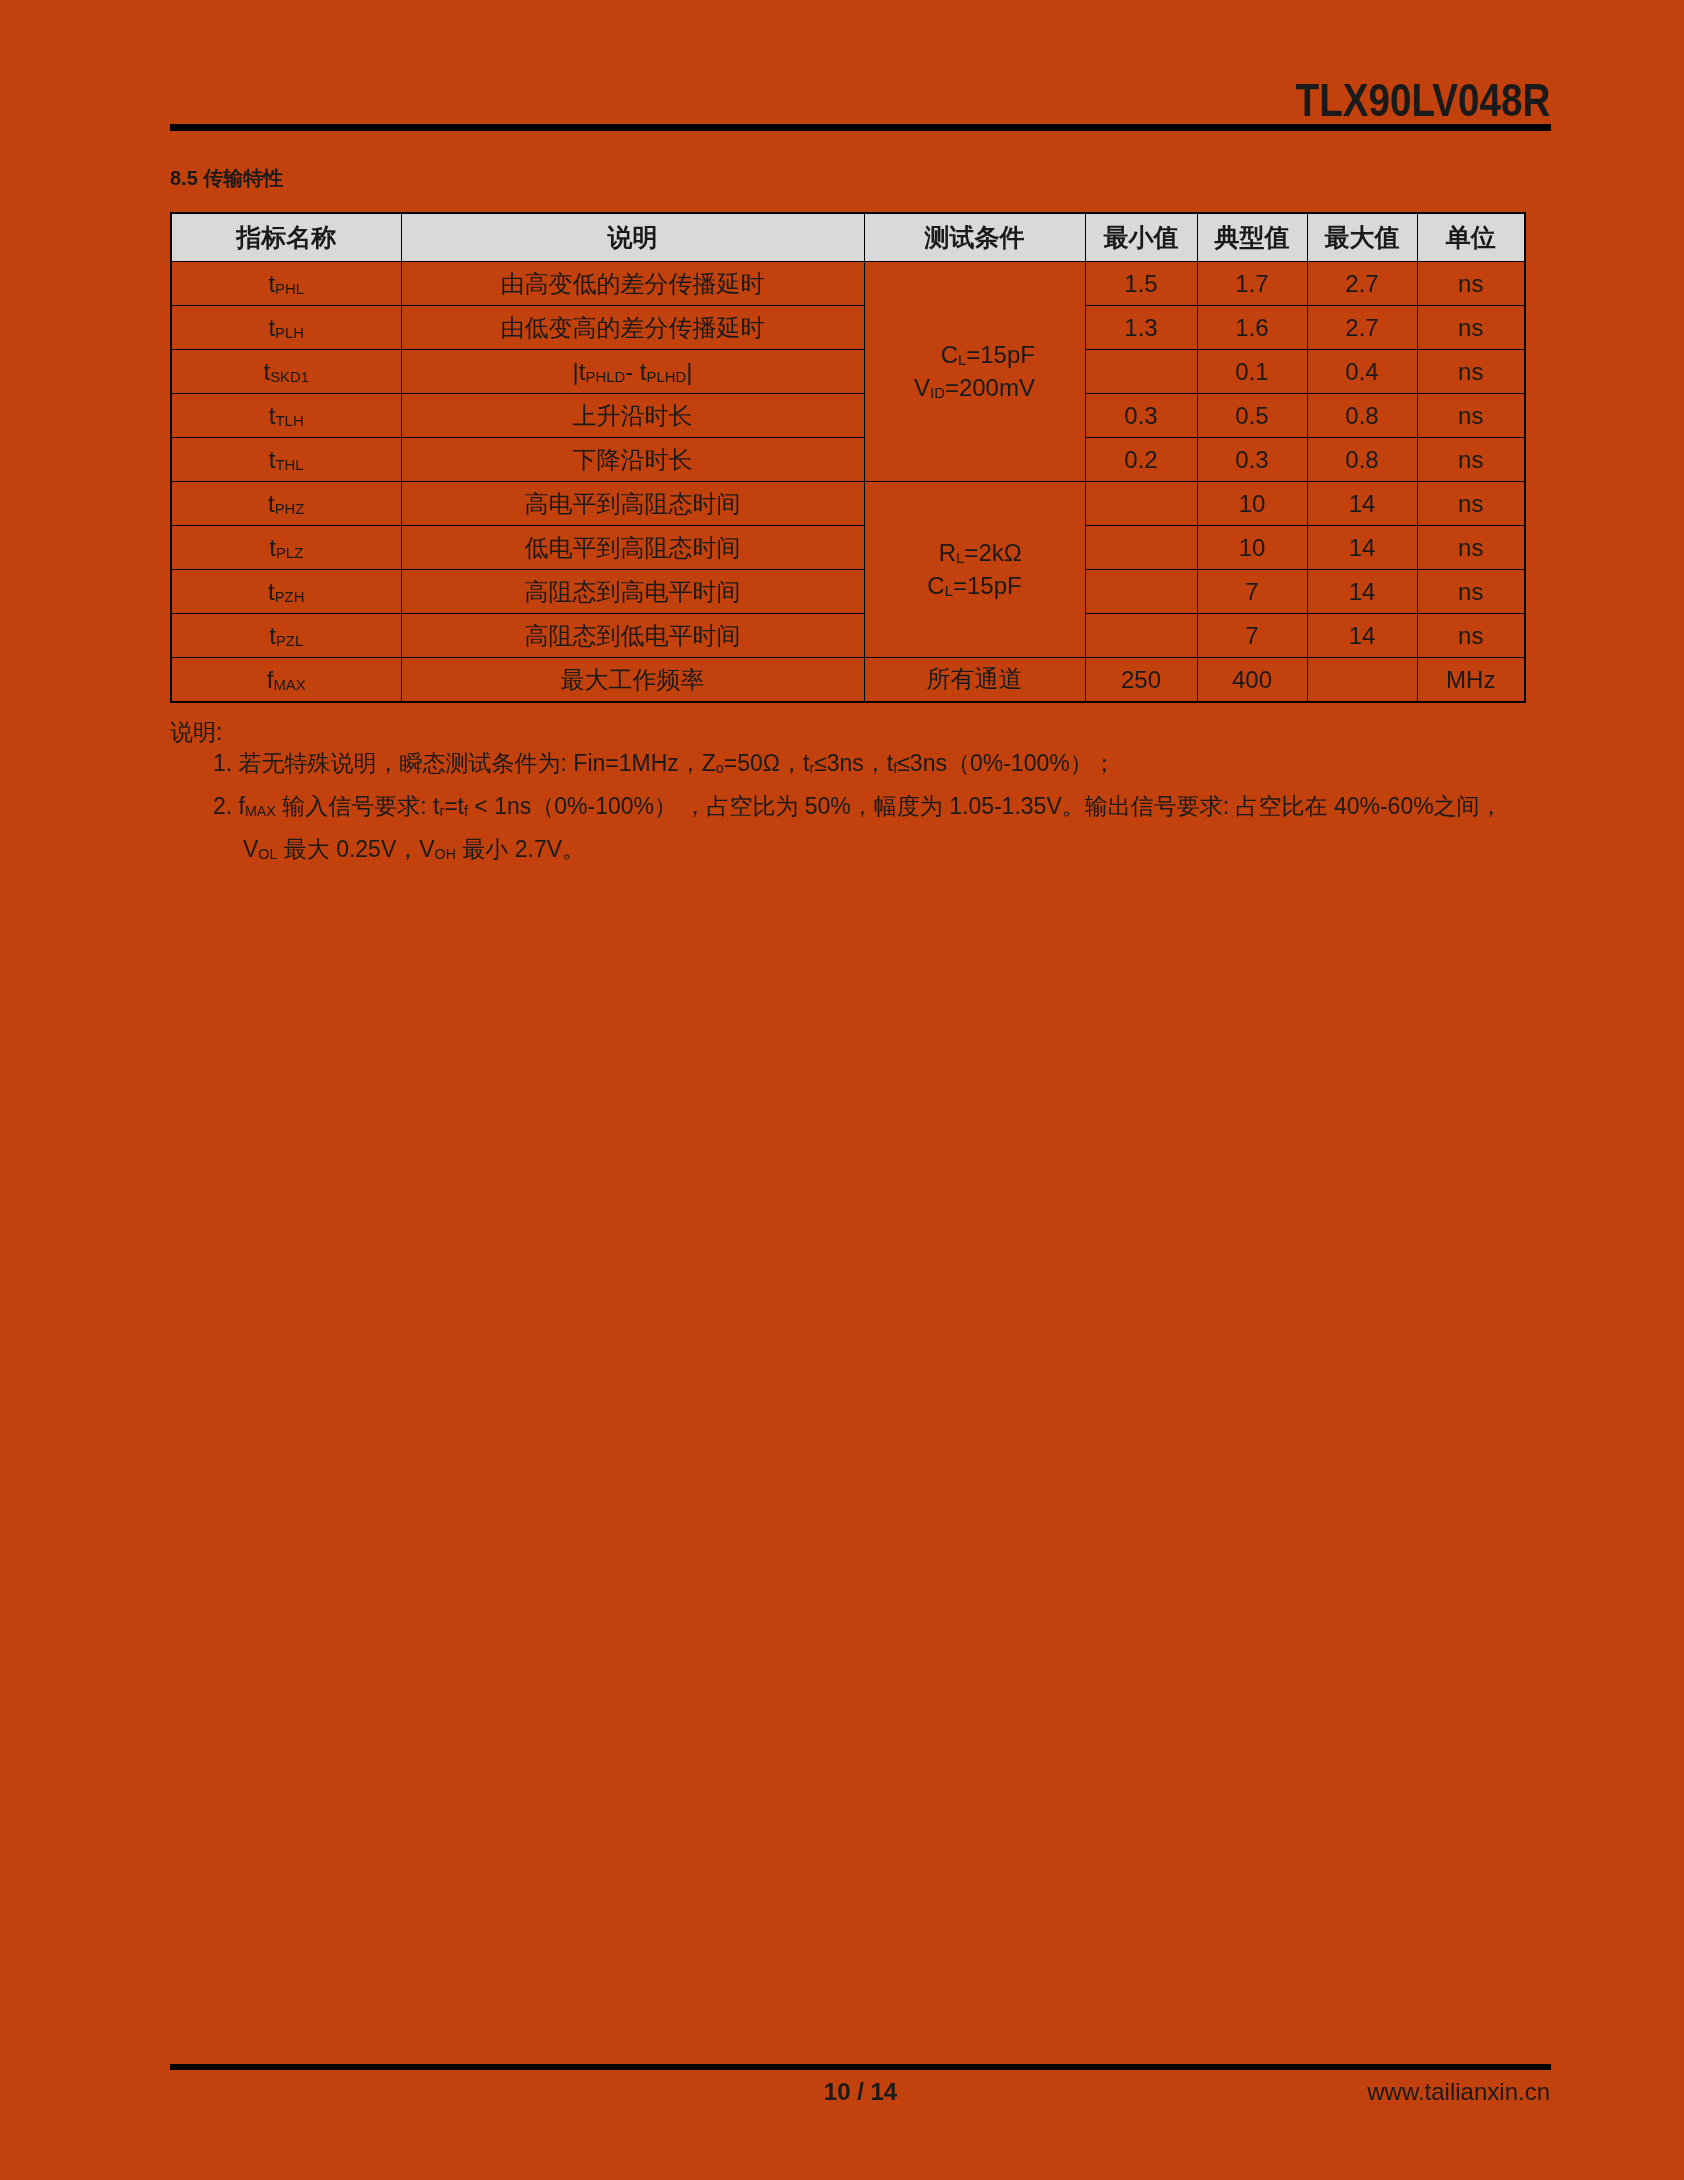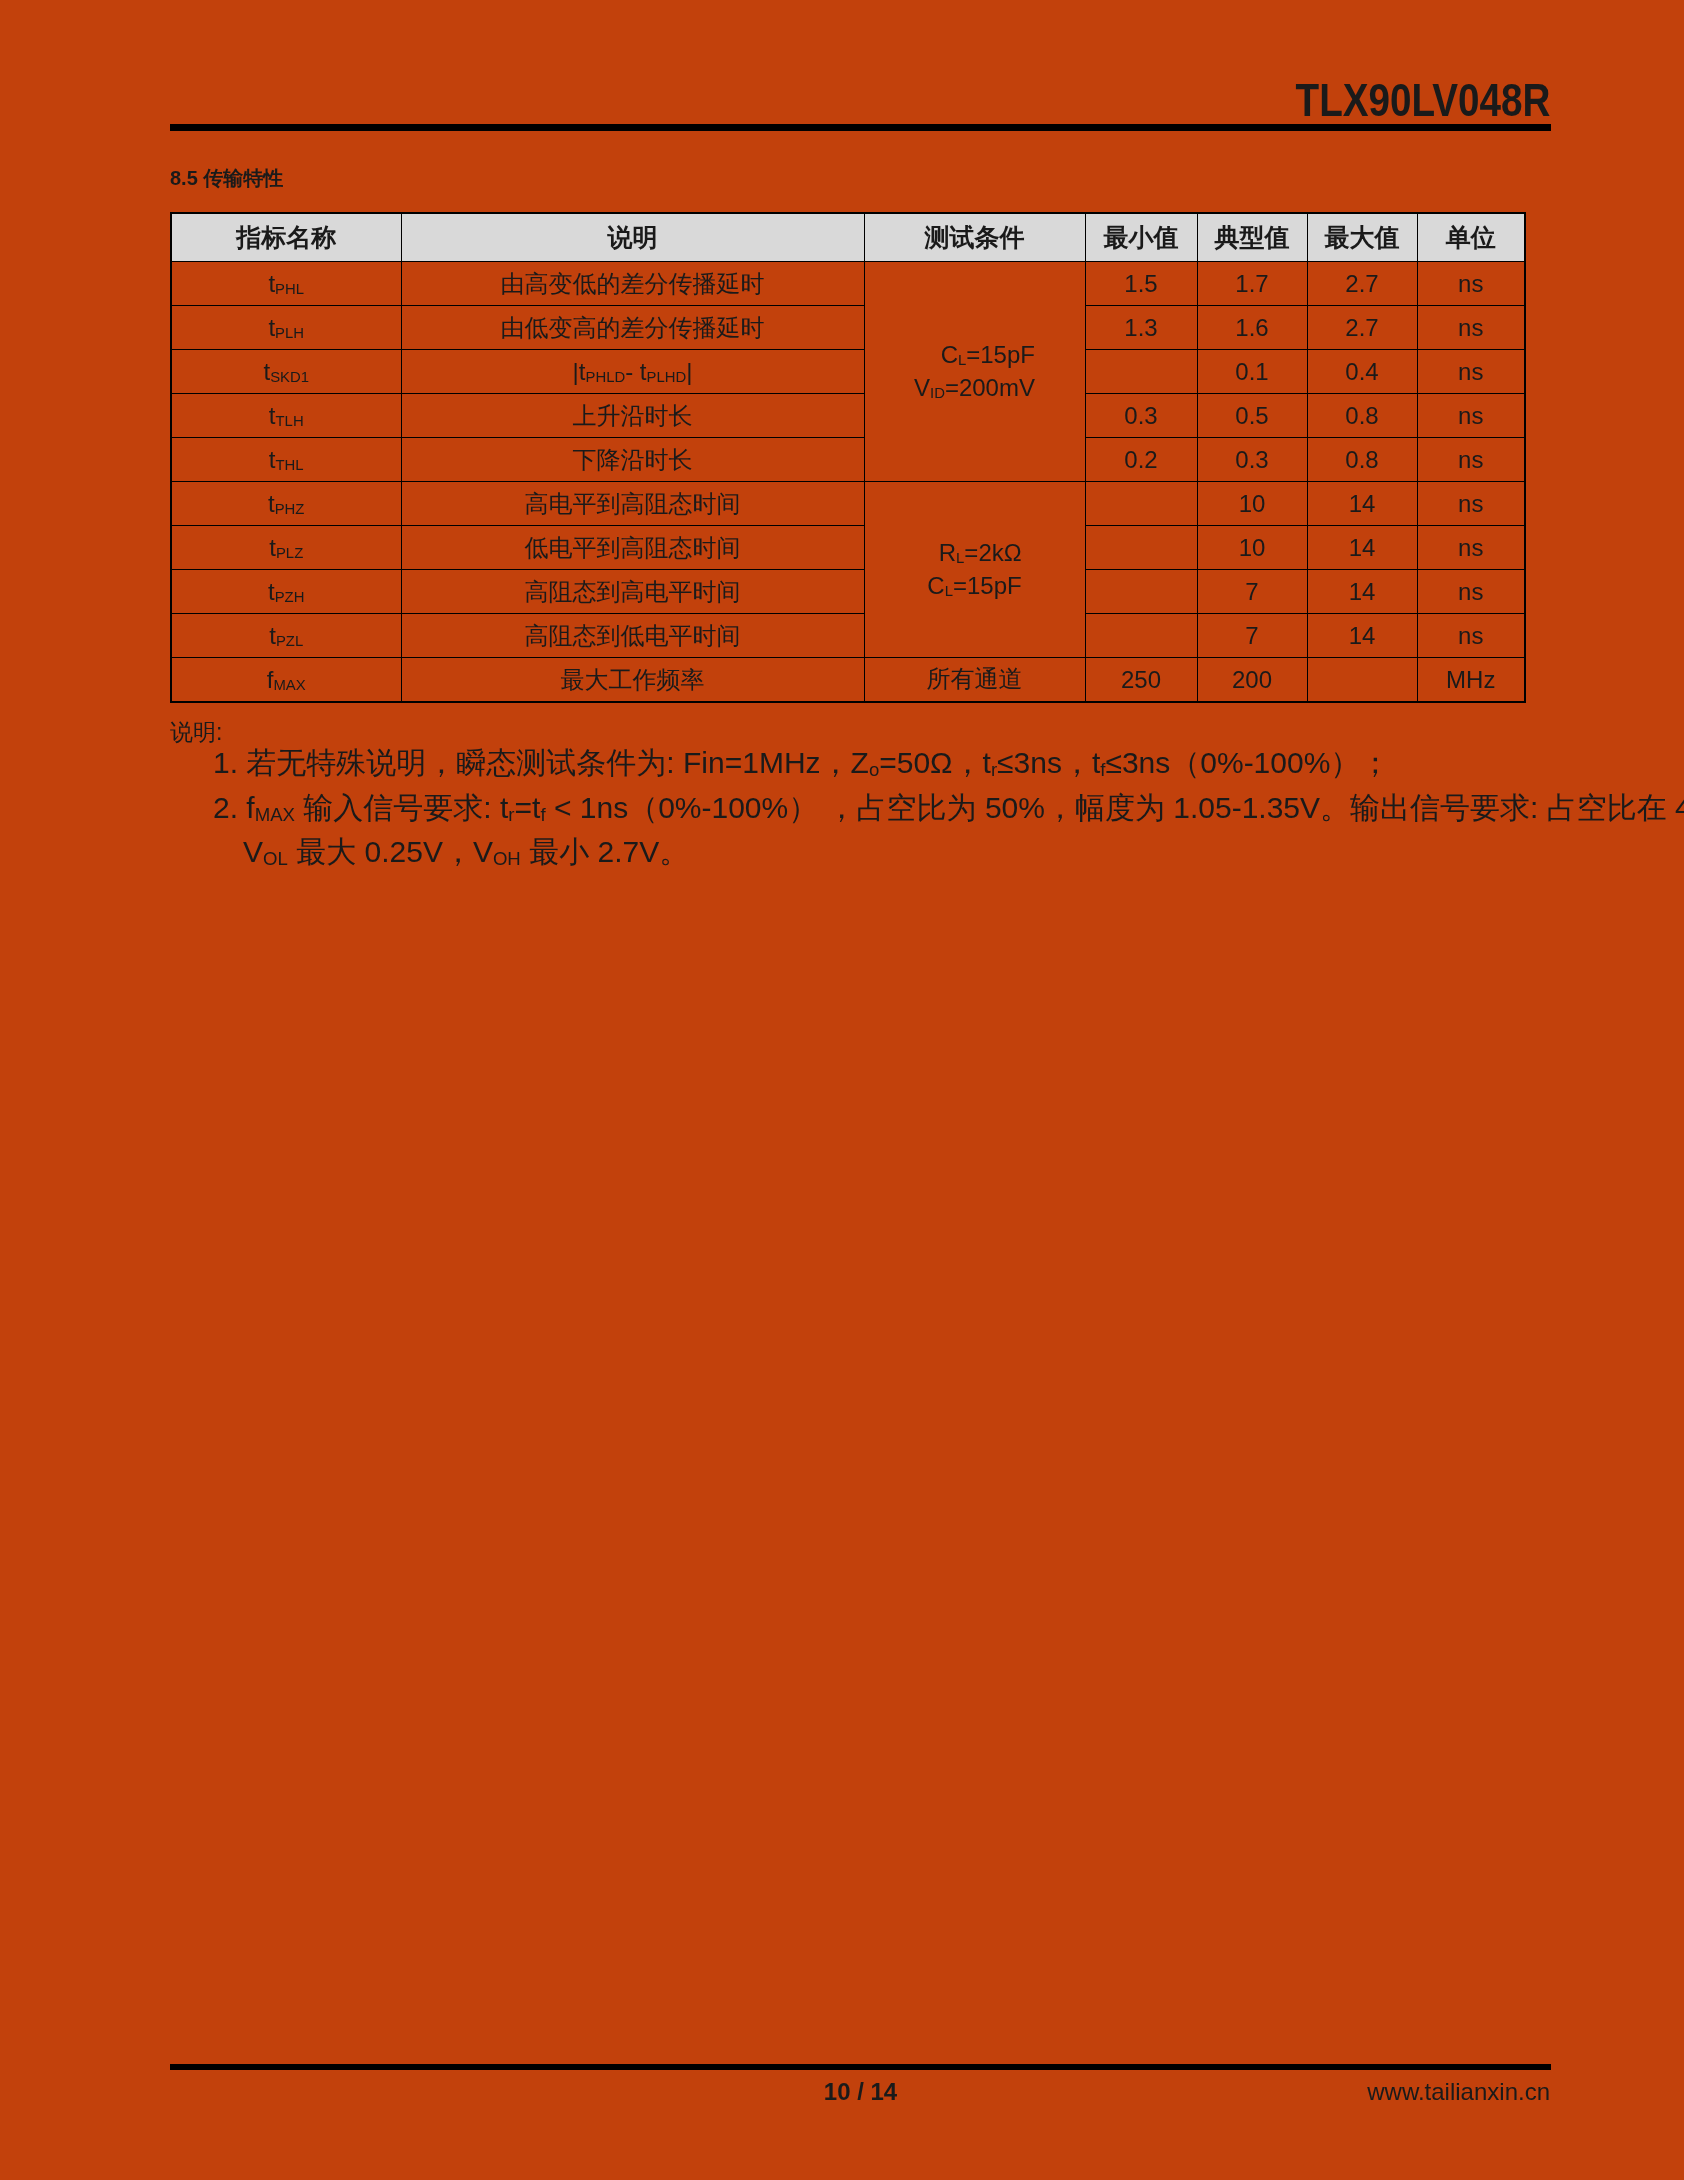--- a/index.html
+++ b/index.html
@@ -45,21 +45,21 @@
   .col-max{width:110px;}
   .col-unit{width:108px;}
   .sub{font-size:.62em;vertical-align:-0.14em;letter-spacing:0;}
   .cond-block{display:inline-block;line-height:1.35;}
   .cond-block.align-left{text-align:left;}
   .cond-line{white-space:nowrap;text-align:right;}
 
   
   .notes-label{position:absolute;left:170px;top:717px;font-size:23px;white-space:nowrap;}
   .notes-items{position:absolute;left:170px;top:744px;width:1397px;}
-  .note-item{font-size:30px;line-height:38px;white-space:nowrap;}
+  .note-item{font-size:23px;line-height:38px;white-space:nowrap;}
   .indent1{padding-left:43px;}
   .indent2{padding-left:73px;}
 
   
   .bottom-rule{position:absolute;left:170px;top:2064px;width:1381px;height:6px;background:var(--rule-color,#000);}
   .page-number{position:absolute;left:170px;top:2078px;width:1381px;text-align:center;font-size:24px;font-weight:700;}
   .website{position:absolute;right:135px;top:2078px;font-size:24px;font-weight:400;white-space:nowrap;}
 </style>
 </head>
 <body>
@@ -165,21 +165,21 @@
           <td></td>
           <td>7</td>
           <td>14</td>
           <td>ns</td>
         </tr>
         <tr>
           <td>f<span class="sub">MAX</span></td>
           <td>最大工作频率</td>
           <td rowspan="1"><div class="cond-block"><div class="cond-line">所有通道</div></div></td>
           <td>250</td>
-          <td>200</td>
+          <td>400</td>
           <td></td>
           <td>MHz</td>
         </tr>
       </tbody>
   </table>
 
   <div class="notes-label">说明:</div>
   <div class="notes-items">
       <div class="note-item indent1">1. 若无特殊说明，瞬态测试条件为: Fin=1MHz，Z<span class="sub">o</span>=50Ω，t<span class="sub">r</span>≤3ns，t<span class="sub">f</span>≤3ns（0%-100%）；</div>
       <div class="note-item indent1">2. f<span class="sub">MAX</span> 输入信号要求: t<span class="sub">r</span>=t<span class="sub">f</span> &lt; 1ns（0%-100%） ，占空比为 50%，幅度为 1.05-1.35V。输出信号要求: 占空比在 40%-60%之间，</div>

